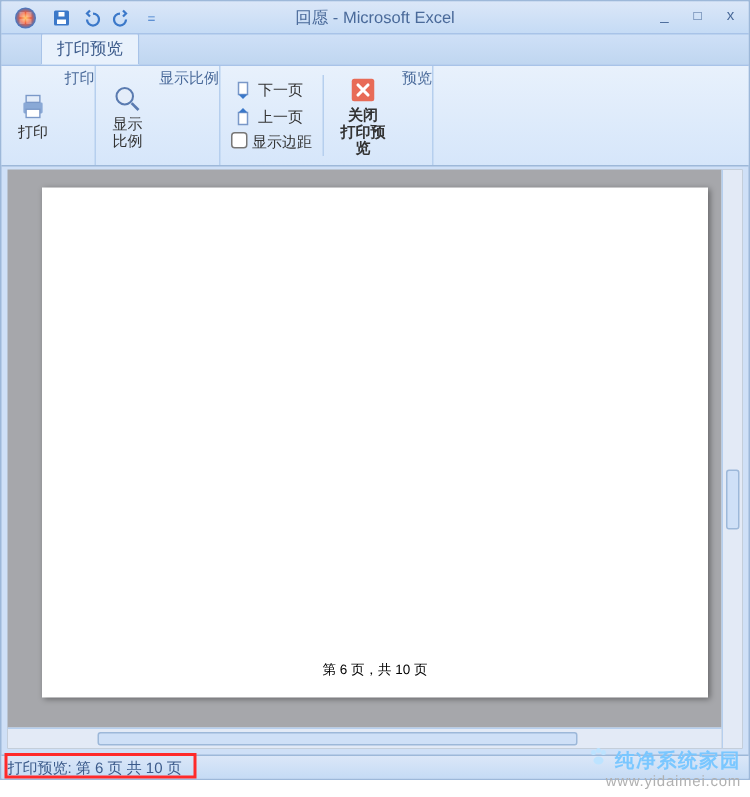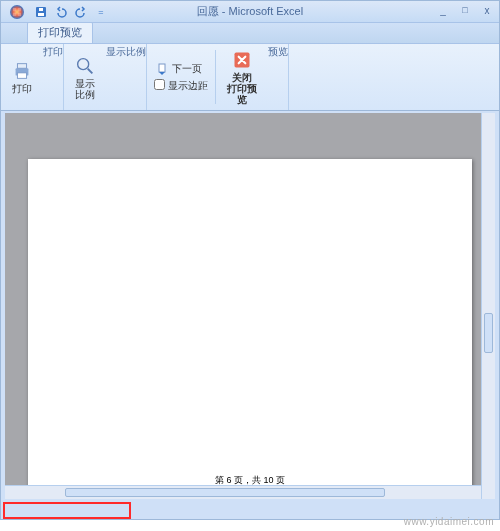--- a/index.html
+++ b/index.html
@@ -37,21 +37,21 @@
   .bigbtn .lbl { font-size:10px; color:#333; text-align:center; line-height:11px; }
   .stack { display:flex; flex-direction:column; gap:0px; }
   .smallbtn { display:flex; align-items:center; gap:3px; padding:1px 3px; border:1px solid transparent; border-radius:2px; }
   .smallbtn .ic { width:14px; height:14px; display:flex; align-items:center; justify-content:center; }
   .smallbtn .lbl { font-size:10px; color:#333; }
   .checkbox-row { display:flex; align-items:flex-start; gap:3px; padding:1px 3px; font-size:10px; color:#333; }
   .checkbox-row input { width:11px; height:11px; }
 
   .workarea {
     position:absolute; top:112px; left:4px; right:4px; bottom:20px;
-    background:#a6a7ab; display:flex; align-items:flex-end; justify-content:center; overflow:hidden;
+    background:#a6a7ab; display:flex; align-items:flex-start; justify-content:center; overflow:hidden;
   }
   .vscroll { position:absolute; right:0; top:0; bottom:0; width:14px; background:#e3eaf6; border-left:1px solid #b6cfee; }
   .vscroll .thumb { position:absolute; top:200px; left:2px; right:2px; height:40px; background:#cfe0f7; border:1px solid #9db8d9; border-radius:2px; }
   .hscroll { position:absolute; left:0; right:14px; bottom:0; height:14px; background:#e3eaf6; border-top:1px solid #b6cfee; }
   .hscroll .thumb { position:absolute; left:60px; top:2px; bottom:2px; width:320px; background:#cfe0f7; border:1px solid #9db8d9; border-radius:2px; }
 
   .page {
     width: 444px; height: 340px; background:#fff; margin-top:12px; box-shadow: 1px 1px 4px rgba(0,0,0,.4);
     position:relative;
   }
@@ -164,20 +164,29 @@
         <div class="stack">
           <div class="smallbtn">
             <span class="ic">
                 <svg viewBox="0 0 12 12" width="12" height="12">
                   <rect x="3" y="1" width="6" height="8" fill="#fff" stroke="#7a98c8"></rect>
                   <path d="M3 9l3 3 3-3z" fill="#3b78c9"></path>
                 </svg>
               </span>
             <span class="lbl">下一页</span>
           </div>
+          <div class="smallbtn">
+            <span class="ic">
+                <svg viewBox="0 0 12 12" width="12" height="12">
+                  <rect x="3" y="3" width="6" height="8" fill="#fff" stroke="#7a98c8"></rect>
+                  <path d="M3 3l3-3 3 3z" fill="#3b78c9"></path>
+                </svg>
+              </span>
+            <span class="lbl">上一页</span>
+          </div>
           <div class="checkbox-row">
             <input type="checkbox" style="">
             <span>显示边距</span>
           </div>
         </div>
         <div class="sep"></div>
         <div class="bigbtn" style="width:44px;font-weight:bold;">
           <span class="ic">
             <svg viewBox="0 0 24 24" width="20" height="20">
                 <rect x="3" y="3" width="18" height="18" rx="2" fill="#e86b57"></rect>
@@ -197,19 +206,33 @@
       <div class="footer-text">第 6 页，共 10 页</div>
     </div>
     <div class="vscroll">
         <div class="thumb"></div>
       </div>
     <div class="hscroll">
         <div class="thumb"></div>
       </div>
   </div>
 
+  <div class="statusbar">
+    <span>打印预览: 第 6 页 共 10 页</span>
+  </div>
 
   <div class="highlight-box"></div>
 </div>
 
 <div class="watermark">
+  <div class="wm-line1">
+    <span class="paw"><svg viewBox="0 0 24 24">
+          <g fill="#bde3ff">
+            <circle cx="7" cy="7" r="2.5"></circle>
+            <circle cx="12" cy="5" r="2.5"></circle>
+            <circle cx="17" cy="7" r="2.5"></circle>
+            <ellipse cx="12" cy="15" rx="5" ry="4"></ellipse>
+          </g>
+        </svg></span>
+    <span>纯净系统家园</span>
+  </div>
   <div class="wm-line2">www.yidaimei.com</div>
 </div>
 
 </body></html>

